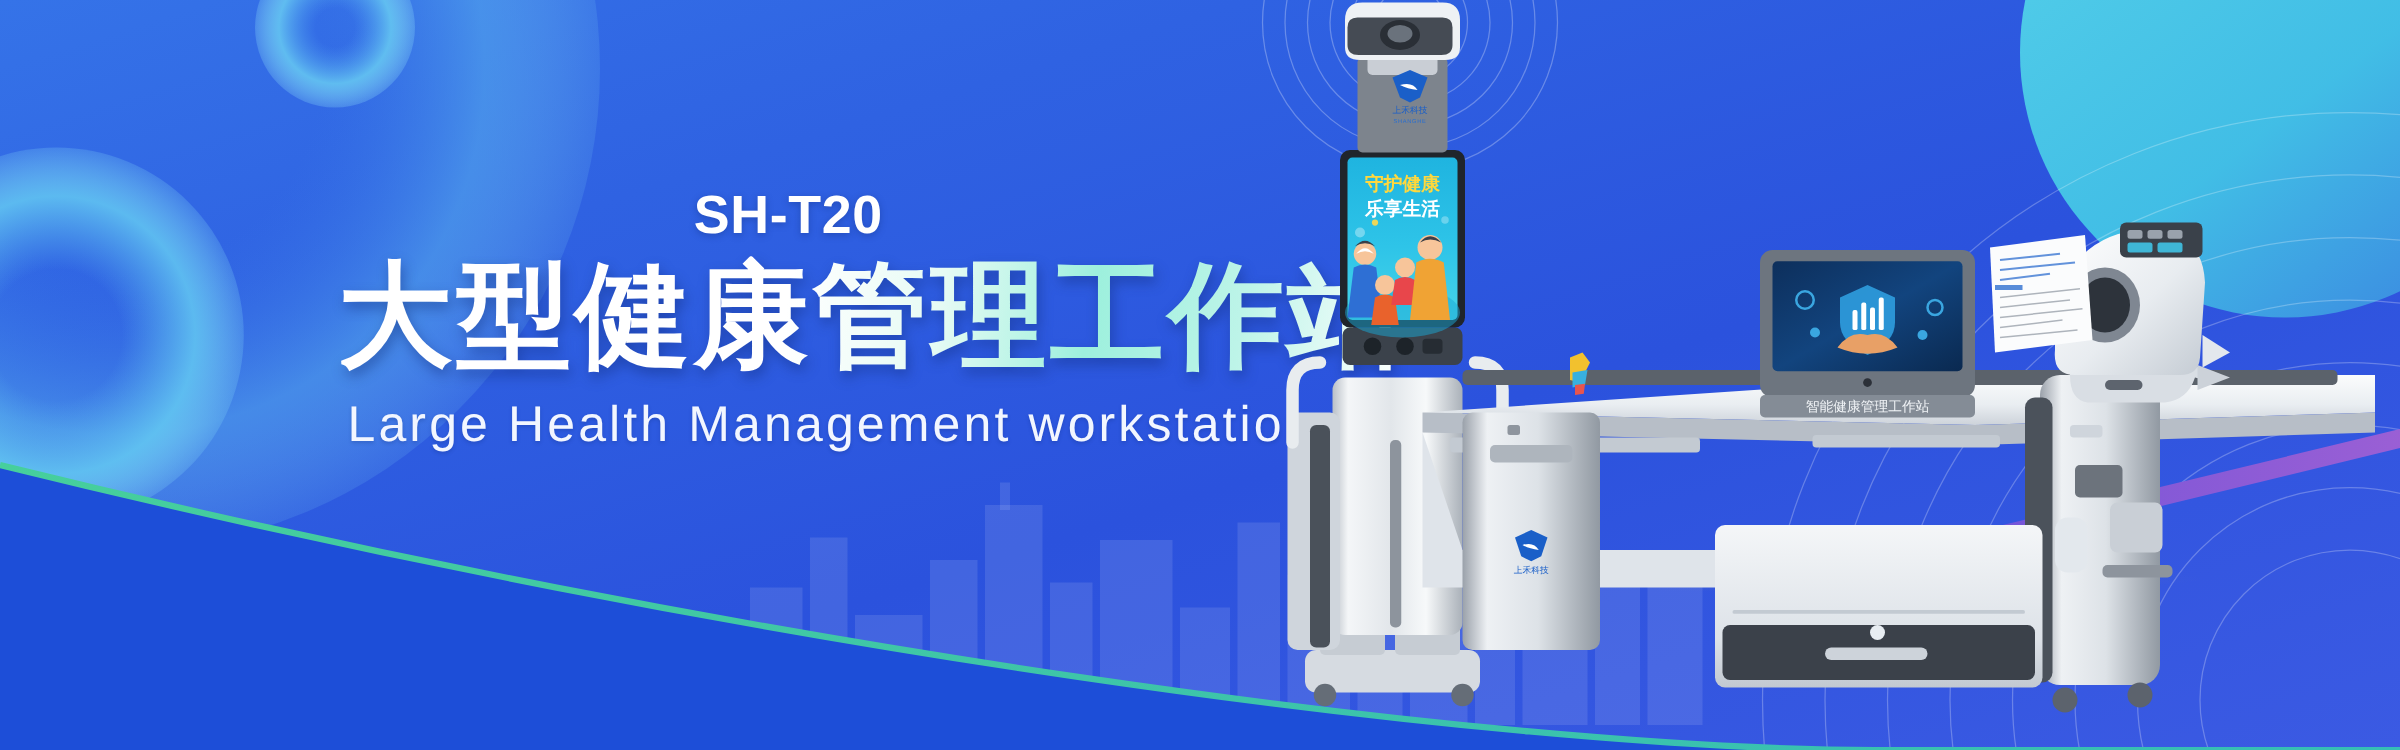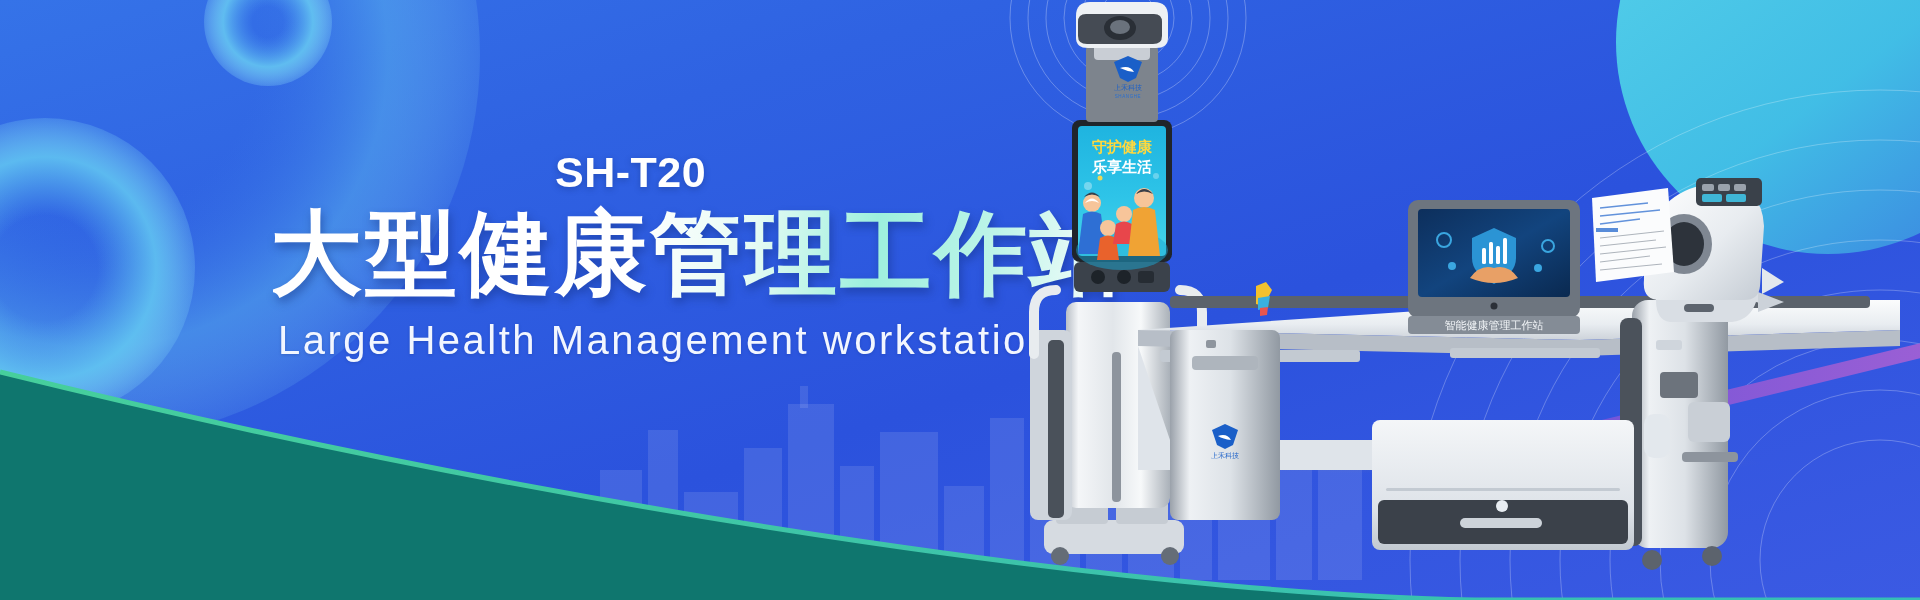--- a/index.html
+++ b/index.html
@@ -2,21 +2,21 @@
 <html><head>
 <meta charset="utf-8">
 <title>SH-T20 Banner</title>
 <style>
   * { margin:0; padding:0; box-sizing:border-box; }
   html,body { background:#ffffff; }
   .banner{
     position:relative;
     width:1920px; height:600px;
     overflow:hidden;
-    background:#0f766e;
+    background:#1d4ed8;
     font-family:"Liberation Sans","DejaVu Sans",sans-serif;
   }
   .curve-wrap{ position:absolute; inset:0; }
   
   .copy{ position:absolute; left:0; top:0; width:1040px; height:600px; }
   .model{
     position:absolute; left:555px; top:148px;
     font-size:43px; font-weight:bold; color:#ffffff; letter-spacing:.5px;
     text-shadow:0 2px 6px rgba(14,40,110,.35);
   }

